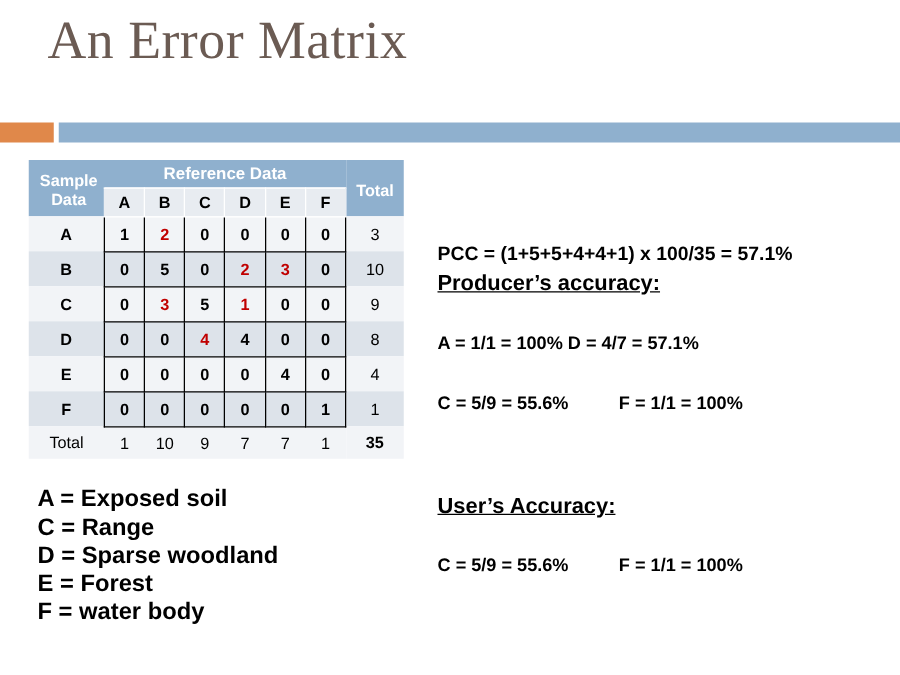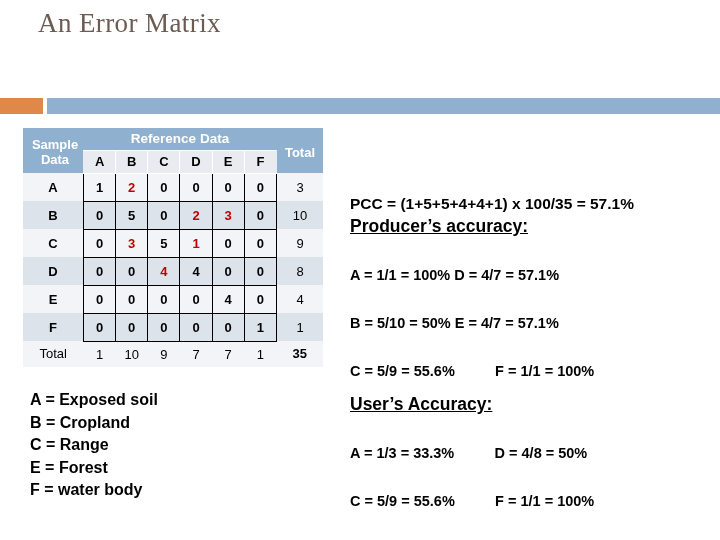--- a/index.html
+++ b/index.html
@@ -14,21 +14,21 @@
     overflow: hidden;
     font-family: "Liberation Sans", sans-serif;
   }
 
   
   #slide-title {
     position: absolute;
     left: 38px;
     top: 8px;
     font-family: "Liberation Serif", serif;
-    font-size: 27px;
+    font-size: 43px;
     color: #6b5b53;
     letter-spacing: 0.4px;
     white-space: nowrap;
   }
 
   
   #accent-orange {
     position: absolute;
     left: 0px;
     top: 98px;
@@ -131,21 +131,21 @@
     border: none;
   }
   tr.total-row td.tl-label { font-weight: normal; }
   tr.total-row td.grand { font-weight: bold; }
 
   
   #legend {
     position: absolute;
     left: 30px;
     top: 389px;
-    font-size: 16px;
+    font-size: 19px;
     font-weight: bold;
     color: #000000;
     line-height: 22.5px;
   }
 
   
   #pcc-line {
     position: absolute;
     left: 350px;
     top: 195px;
@@ -262,36 +262,34 @@
           <td>7</td>
           <td>1</td>
           <td class="grand">35</td>
         </tr>
       </tbody>
   </table>
 </div>
 
 <div id="legend">
     <div>A = Exposed soil</div>
-    <div>B = Cropland</div>
     <div>C = Range</div>
+    <div>D = Sparse woodland</div>
     <div>E = Forest</div>
     <div>F = water body</div>
   </div>
 
 <div id="pcc-line">PCC = (1+5+5+4+4+1) x 100/35 = 57.1%</div>
 
 <div id="producer-block" class="acc-block">
   <div class="acc-title">Producer’s accuracy:</div>
   <div class="acc-rows" id="producer-rows">
       <div class="acc-row">A = 1/1 = 100% D = 4/7 = 57.1%</div>
-      <div class="acc-row">B = 5/10 = 50% E = 4/7 = 57.1%</div>
       <div class="acc-row">C = 5/9 = 55.6%          F = 1/1 = 100%</div>
     </div>
 </div>
 
 <div id="user-block" class="acc-block">
   <div class="acc-title">User’s Accuracy:</div>
   <div class="acc-rows" id="user-rows">
-      <div class="acc-row">A = 1/3 = 33.3%          D = 4/8 = 50%</div>
       <div class="acc-row">C = 5/9 = 55.6%          F = 1/1 = 100%</div>
     </div>
 </div>
 
 </body></html>

